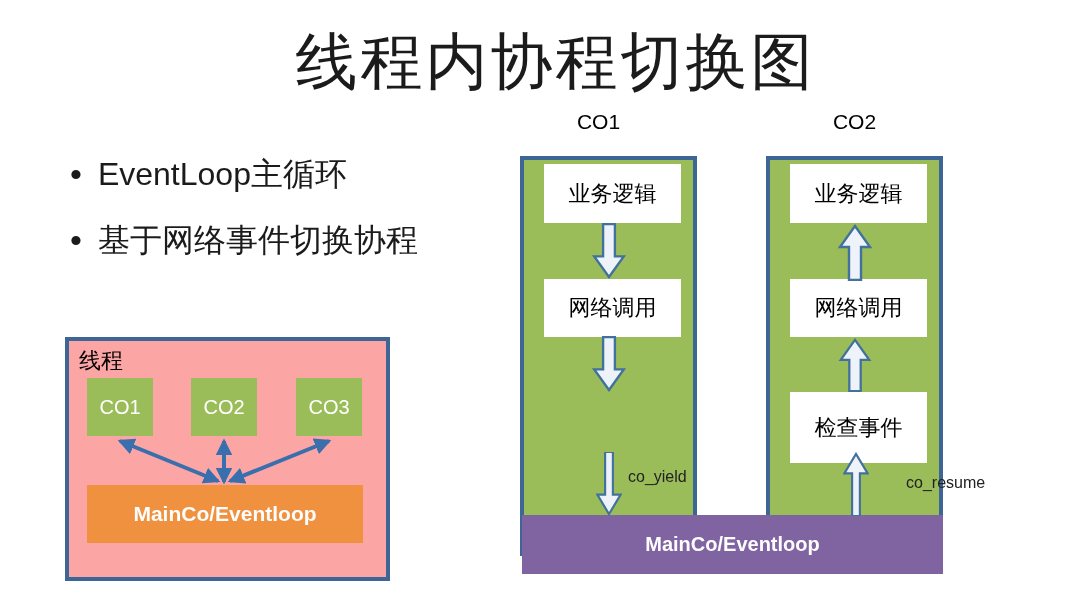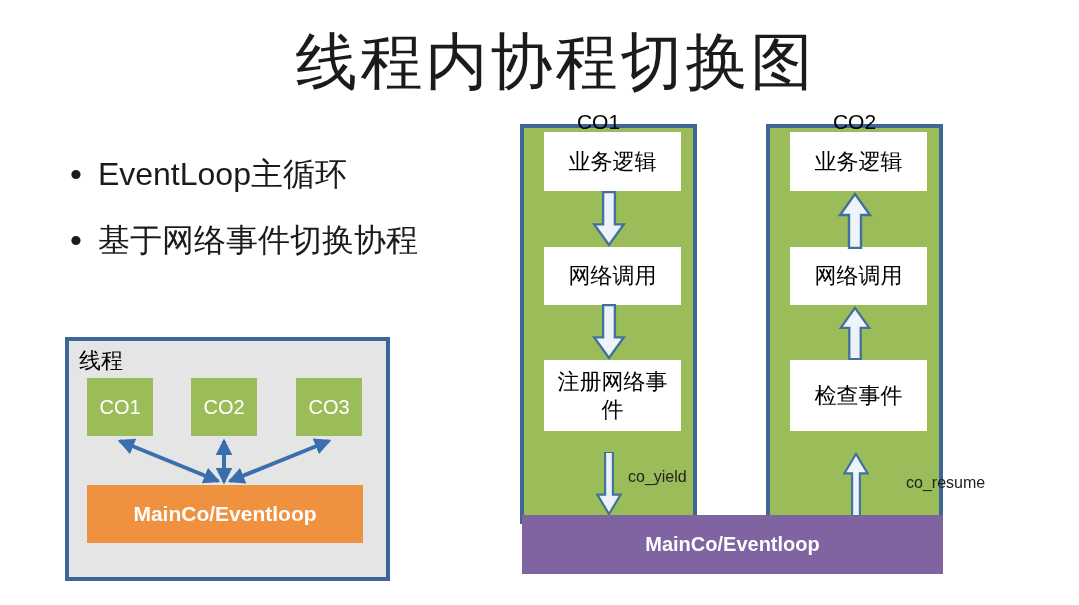--- a/index.html
+++ b/index.html
@@ -21,40 +21,40 @@
   .bullet .bullet-text{
     font-size:32px;line-height:52px;color:var(--text-dark);
     font-family:"Liberation Sans","DejaVu Serif",serif;white-space:nowrap;
   }
   .bullet-1{top:148px;}
   .bullet-2{top:214px;}
 
   
   .thread-box{
     position:absolute;left:65px;top:337px;width:325px;height:244px;
-    border:4px solid var(--border-blue);background:#e5e5e5;z-index:0;
+    border:4px solid var(--border-blue);background:#fca5a5;z-index:0;
   }
   .thread-label{position:absolute;left:10px;top:5px;font-size:22px;color:#000;}
   .co-box{
     position:absolute;top:37px;width:66px;height:58px;background:var(--green);
     color:#fff;font-size:20px;text-align:center;line-height:58px;
   }
   .co-1{left:18px;} .co-2{left:122px;} .co-3{left:227px;}
   .mainco-orange{
     position:absolute;left:18px;top:144px;width:276px;height:58px;background:var(--orange);
     color:#fdfdfd;font-size:21px;font-weight:bold;text-align:center;line-height:58px;
   }
   .thread-arrows{position:absolute;left:0;top:0;width:317px;height:220px;z-index:3;}
 
   
   .col-label{position:absolute;top:110px;width:177px;text-align:center;font-size:21px;color:#000;z-index:1;}
   .col-label-1{left:510px;}
   .col-label-2{left:766px;}
   .flow-col{
-    position:absolute;top:124px;width:177px;height:400px;
+    position:absolute;top:156px;width:177px;height:400px;
     background:var(--green);border:4px solid var(--border-blue);z-index:0;
   }
   .flow-col-1{left:520px;}
   .flow-col-2{left:766px;}
   .step{
     position:absolute;left:20px;width:137px;background:#fff;color:#000;
     font-family:"Liberation Serif","DejaVu Serif",serif;font-size:22px;
     display:flex;align-items:center;justify-content:center;text-align:center;line-height:28px;
     padding:0 5px;
   }
@@ -122,21 +122,20 @@
     <svg viewBox="0 0 36 57">
         <polygon points="12,1 24,1 24,34 33,34 18,55 3,34 12,34" fill="#eef3fa" stroke="#41719c" stroke-width="2.4"></polygon>
       </svg>
   </div>
   <div class="step step-2">网络调用</div>
   <div class="col-arrow ca-2">
     <svg viewBox="0 0 36 57">
         <polygon points="12,1 24,1 24,34 33,34 18,55 3,34 12,34" fill="#eef3fa" stroke="#41719c" stroke-width="2.4"></polygon>
       </svg>
   </div>
-  <div class="step step-3">注册网络事件</div>
 </div>
 
 <div class="col-label col-label-2">CO2</div>
 <div class="flow-col flow-col-2">
   <div class="step step-1">业务逻辑</div>
   <div class="col-arrow ca-up-1">
     <svg viewBox="0 0 36 57">
         <polygon points="12,56 24,56 24,23 33,23 18,2 3,23 12,23" fill="#eef3fa" stroke="#41719c" stroke-width="2.4"></polygon>
       </svg>
   </div>

